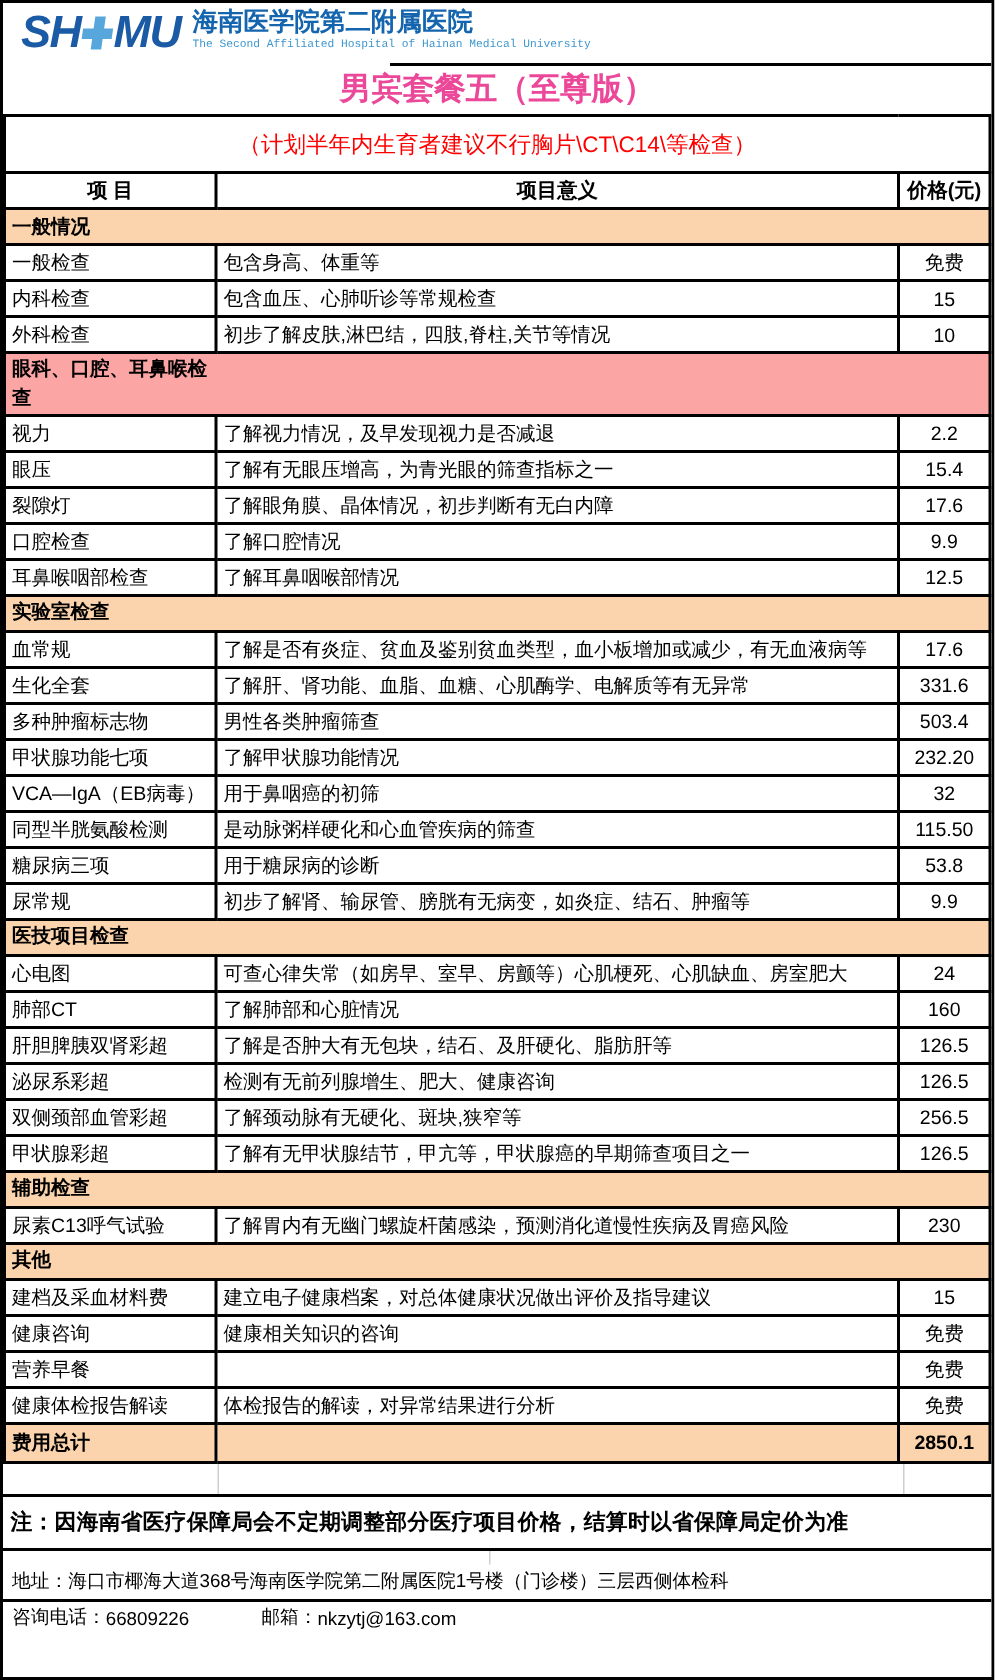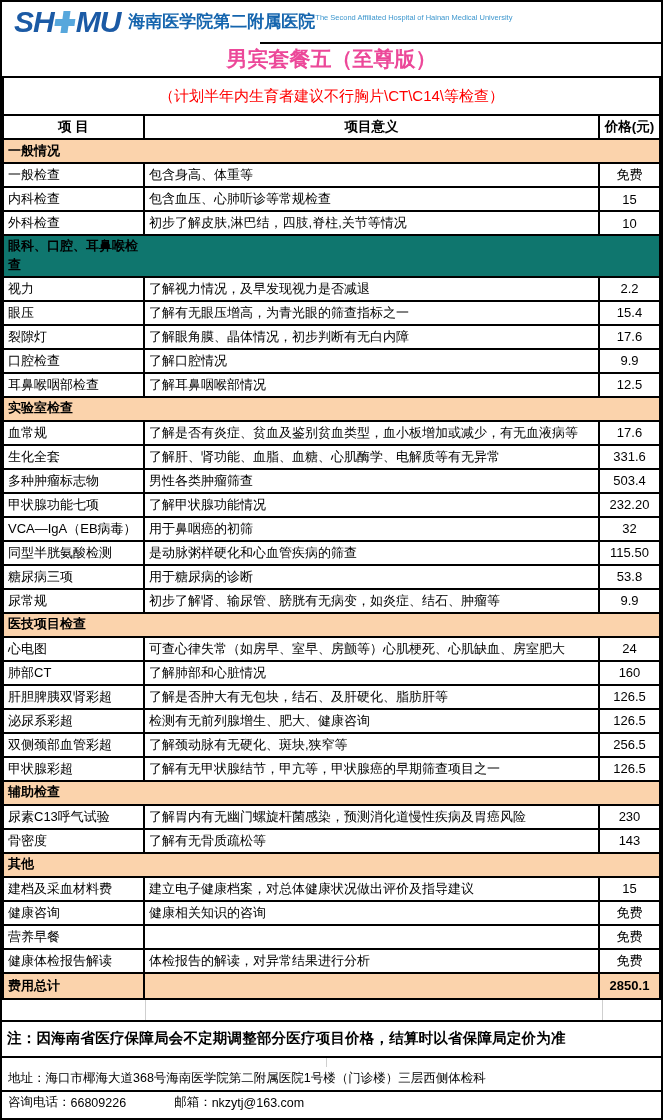--- a/index.html
+++ b/index.html
@@ -12,21 +12,21 @@
     font-family:"Liberation Sans","DejaVu Sans",sans-serif;
     overflow:hidden;
   }
   
   .logo-row { height:40px; display:flex; align-items:center; padding-left:12px; position:relative; }
   .logo-mark { display:flex; align-items:center; font-weight:800; font-style:italic;
                font-size:30px; letter-spacing:-1px; line-height:1; }
   .logo-cross { position:relative; width:20px; height:22px; margin:0 1px; transform:skewX(-8deg); }
   .logo-cross .bar-v { position:absolute; left:7px; top:0; width:7px; height:22px; }
   .logo-cross .bar-h { position:absolute; left:0; top:8px; width:20px; height:7px; }
-  .logo-names { margin-left:8px; display:flex; justify-content:center; }
+  .logo-names { margin-left:8px; display:flex; flex-direction:column; justify-content:center;font-family:Liberation Mono, monospace; }
   .cn-name { font-size:17px; font-weight:bold; line-height:1.1; }
   .en-name { font-size:7.5px; line-height:1.3; }
   .logo-underline { position:absolute; top:40px; left:258px; right:0; height:2px; background:#000; }
   
   .title-row { height:34px; display:flex; align-items:center; justify-content:center;
                font-size:21px; font-weight:bold; color:#ec4899; }
   
   table.main { border-collapse:collapse; width:659px; table-layout:fixed; }
   table.main td { border:2px solid #000; font-size:13px; padding:1px 4px; box-sizing:border-box;
                   overflow:hidden; }
@@ -109,21 +109,21 @@
           <td class="c-item">内科检查</td>
           <td class="c-desc">包含血压、心肺听诊等常规检查</td>
           <td class="c-price">15</td>
         </tr>
         <tr class="item-row">
           <td class="c-item">外科检查</td>
           <td class="c-desc">初步了解皮肤,淋巴结，四肢,脊柱,关节等情况</td>
           <td class="c-price">10</td>
         </tr>
         <tr class="section-row">
-          <td colspan="3" style="background: #0f766e;">
+          <td colspan="3" style="background: #fca5a5;">
             <div class="section-label">眼科、口腔、耳鼻喉检查</div>
           </td>
         </tr>
         <tr class="item-row">
           <td class="c-item">视力</td>
           <td class="c-desc">了解视力情况，及早发现视力是否减退</td>
           <td class="c-price">2.2</td>
         </tr>
         <tr class="item-row">
           <td class="c-item">眼压</td>
@@ -227,25 +227,20 @@
         </tr>
         <tr class="section-row">
           <td colspan="3" style="background: rgb(251, 211, 172);">
             <div class="section-label">辅助检查</div>
           </td>
         </tr>
         <tr class="item-row">
           <td class="c-item">尿素C13呼气试验</td>
           <td class="c-desc">了解胃内有无幽门螺旋杆菌感染，预测消化道慢性疾病及胃癌风险</td>
           <td class="c-price">230</td>
-        </tr>
-        <tr class="item-row">
-          <td class="c-item">骨密度</td>
-          <td class="c-desc">了解有无骨质疏松等</td>
-          <td class="c-price">143</td>
         </tr>
         <tr class="section-row">
           <td colspan="3" style="background: rgb(251, 211, 172);">
             <div class="section-label">其他</div>
           </td>
         </tr>
         <tr class="item-row">
           <td class="c-item">建档及采血材料费</td>
           <td class="c-desc">建立电子健康档案，对总体健康状况做出评价及指导建议</td>
           <td class="c-price">15</td>

